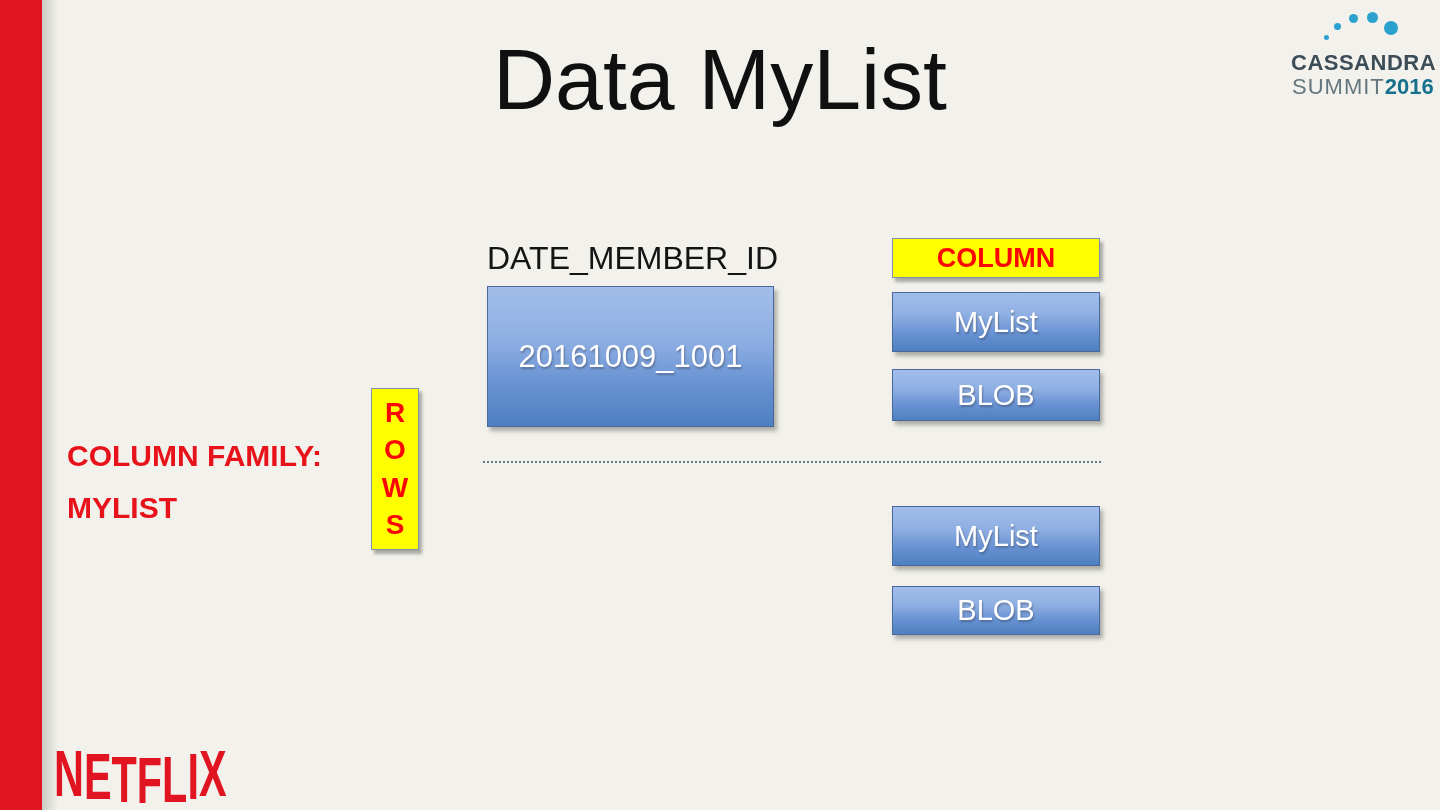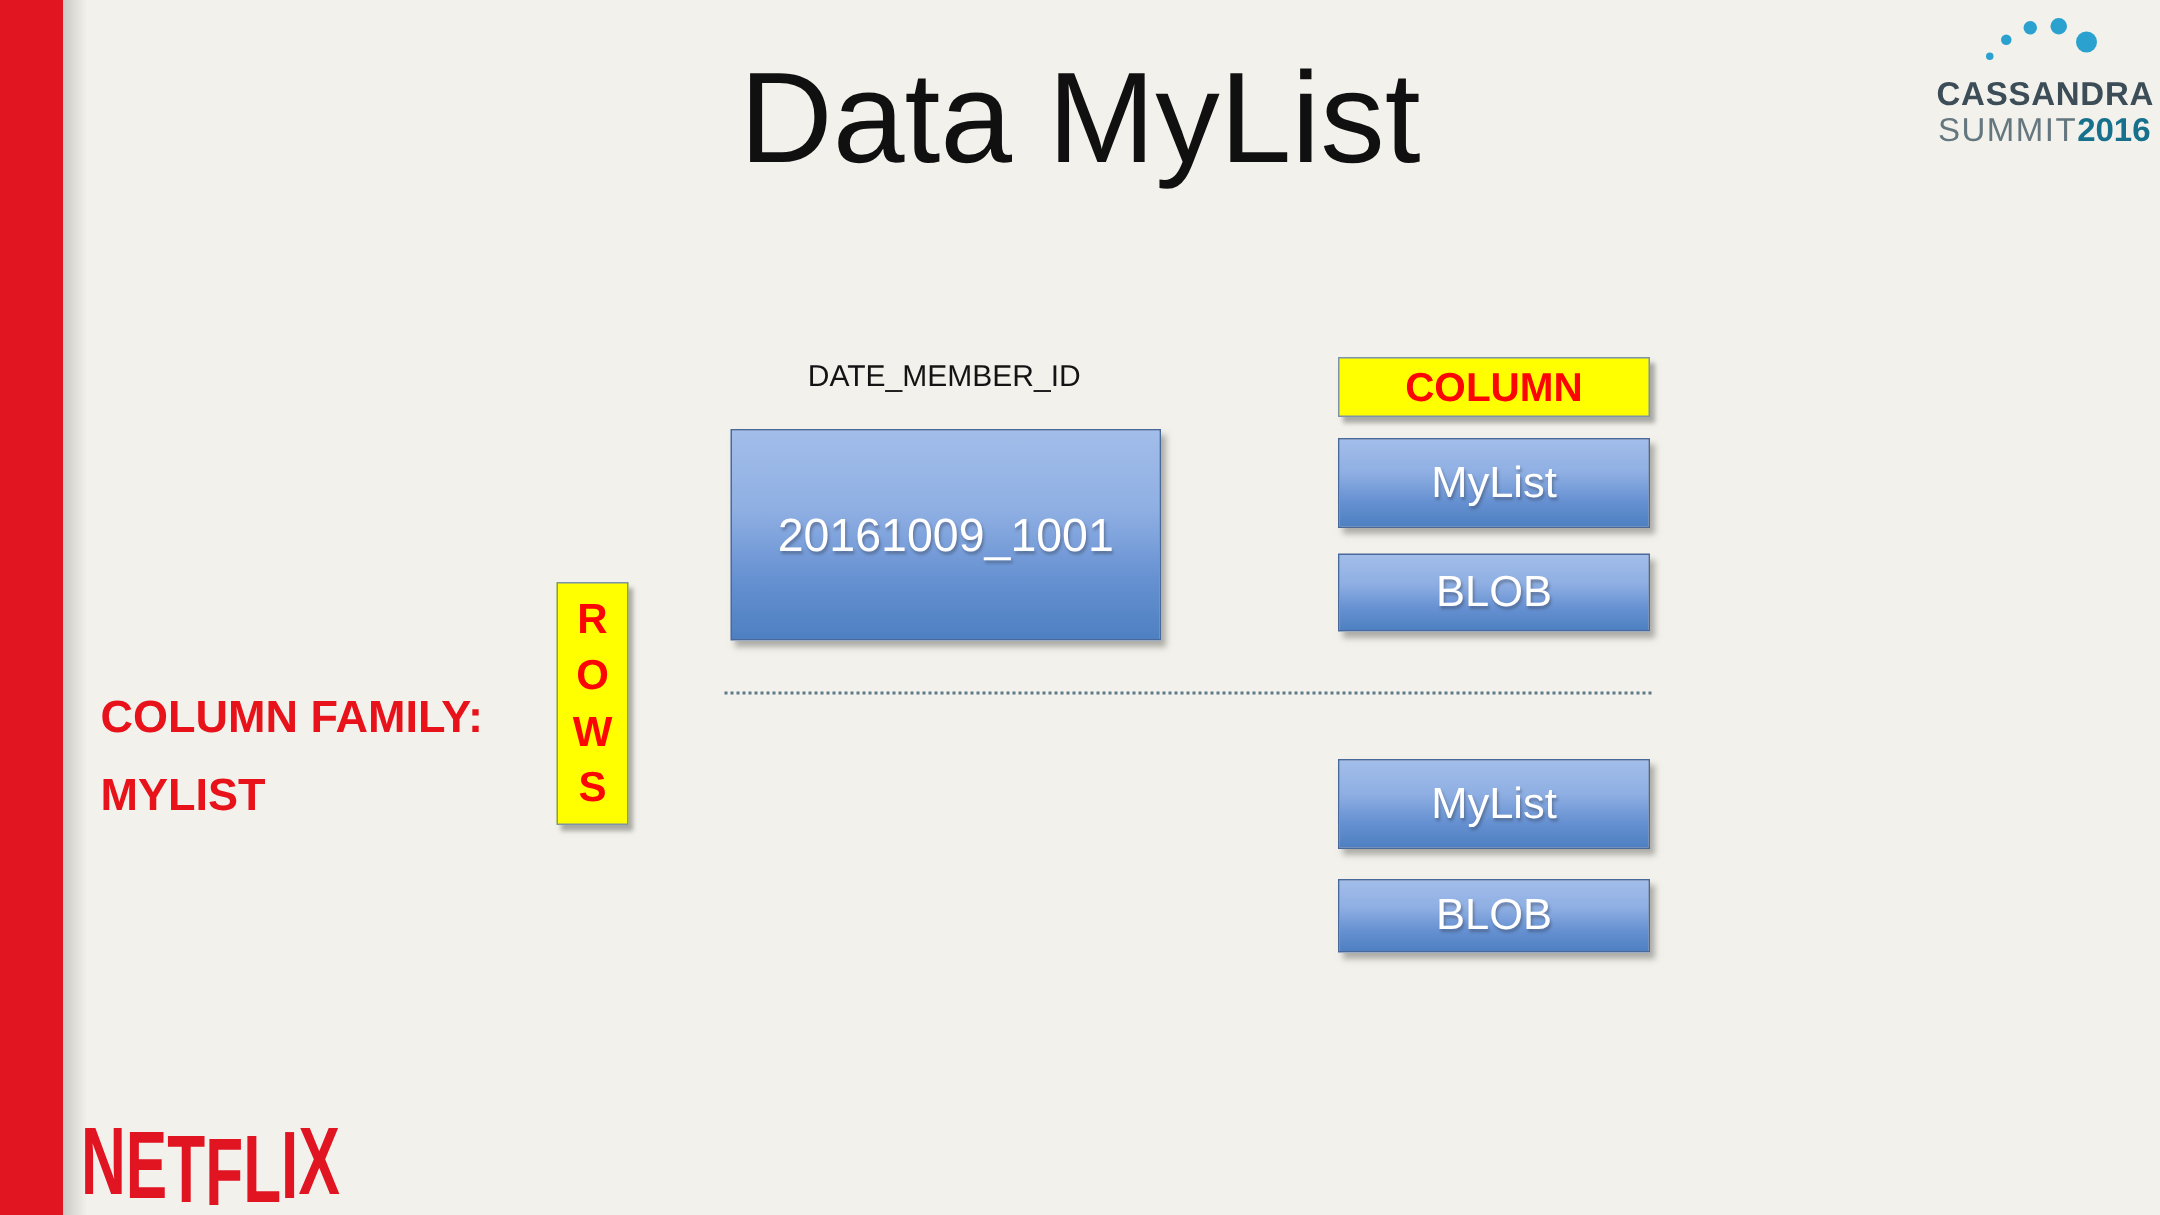--- a/index.html
+++ b/index.html
@@ -44,21 +44,21 @@
     position: absolute; left: 8px; top: 42px;
     font-size: 22px; font-weight: bold;
     color: var(--cassandra-dark, #3c4d57); letter-spacing: 0.5px;
   }
   .cas-line2 { position: absolute; left: 9px; top: 66px; font-size: 22px; white-space: nowrap; }
   .cas-summit { color: var(--cassandra-gray, #64767e); letter-spacing: 1px; margin-top: 21px; }
   .cas-year { color: var(--cassandra-teal, #17718c); font-weight: bold; }
 
   
   .col-family {
-    position: absolute; left: 67px; top: 453px;
+    position: absolute; left: 67px; top: 430px;
     font-size: 30px; font-weight: bold;
     color: var(--label-red, #e8131a); line-height: 52px;
   }
 
   
   .yellow-box {
     background: var(--yellow, #ffff00);
     border: 1px solid #7d93aa;
     box-shadow: 3px 4px 3px rgba(110,110,105,0.55);
     color: #fb0505;
@@ -74,21 +74,21 @@
     position: absolute; left: 892px; top: 210px;
     width: 206px; height: 38px;
     display: flex; align-items: center; justify-content: center;
     font-size: 27px; font-weight: 600; margin-top: 28px;
   }
 
   
   .key-header {
     position: absolute; left: 487px; top: 240px;
     width: 285px; text-align: center;
-    font-size: 20px; color: #141414;
+    font-size: 32px; color: #141414;
   }
 
   
   .blue-box {
     position: absolute;
     background: linear-gradient(180deg, var(--blue-top, #a2bde9) 0%, #8fafe3 38%, #6590d1 72%, var(--blue-bottom, #4e80c1) 100%);
     border: 1px solid #49699c;
     box-shadow: 3px 4px 4px rgba(105,105,100,0.5);
     color: #ffffff;
     display: flex; align-items: center; justify-content: center;

